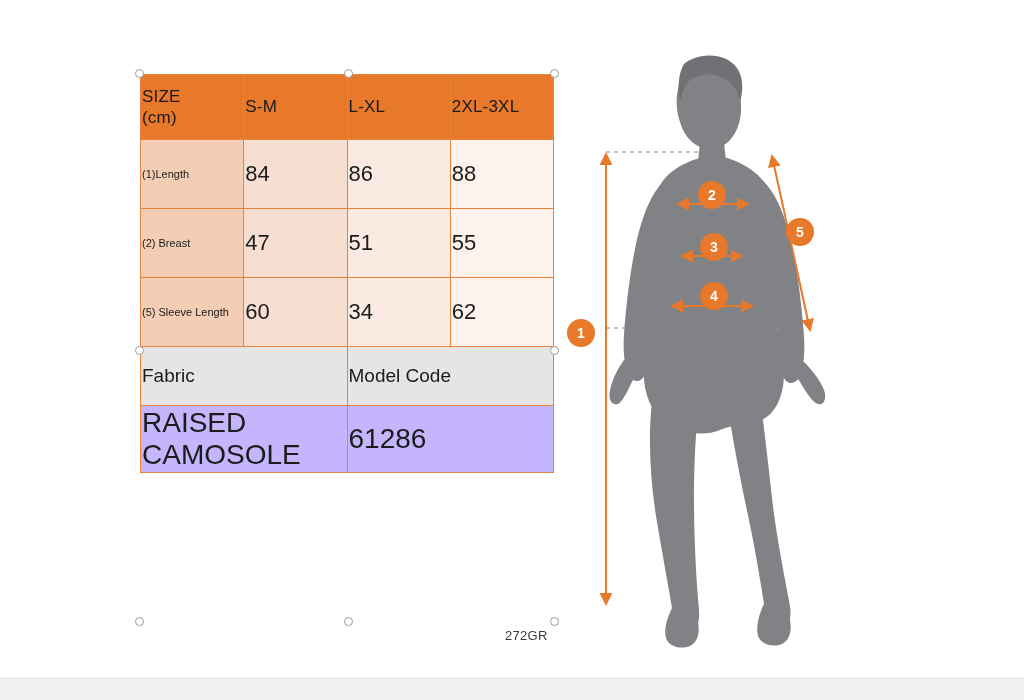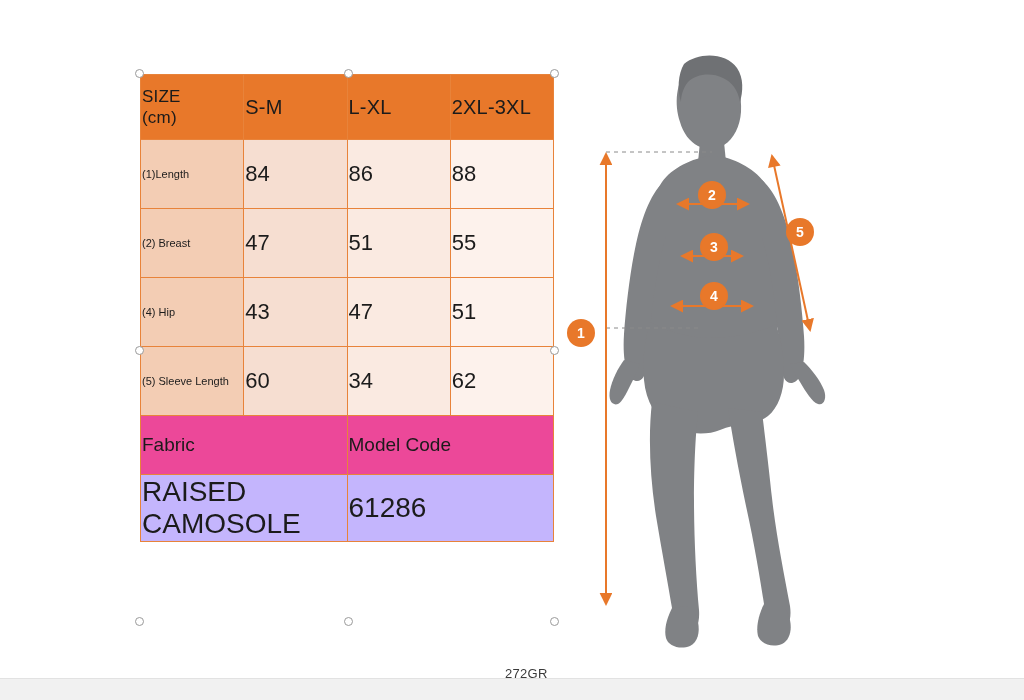--- a/index.html
+++ b/index.html
@@ -68,21 +68,21 @@
     border: 1px solid #e8833a;
     text-align: left;
     vertical-align: middle;
     color: #1b1b1b;
     font-weight: normal;
   }
   .hdr-row td {
     background: #e8782a;
     color: #ffffff;
     font-weight: bold;
-    font-size: 20px;
+    font-size: 17px;
     height: 62px;
     letter-spacing: .2px;
   }
   .hdr-row td.size-label {
     font-size: 17px;
     line-height: 21px;
   }
   .rowlabel {
     background: #f3cdb4;
     font-size: 11px;
@@ -92,40 +92,39 @@
     line-height: 19px;
   }
   .val {
     font-size: 22px;
     height: 66px;
   }
   .v-a { background: #f6ded1; }
   .v-b { background: #faeae1; margin-left: 43px; }
   .v-c { background: #fdf2ec; margin-left: 25px; }
   .band td {
-    background: #ec4899;
+    background: #e5e5e5;
     color: #ffffff;
     font-weight: bold;
     font-size: 19px;
     height: 56px;
   }
   .foot td {
     background: #c4b5fd;
     font-size: 28px;
     height: 60px;
     color: #1b1b1b;
   }
   .code-caption {
     position: absolute;
     left: 505px;
     top: 628px;
     font-size: 13px;
     color: #3a3a3a;
     letter-spacing: .3px;
-    margin-top: 38px;
   }
 
   
   .figure-area {
     position: absolute;
     left: 580px;
     top: 30px;
     width: 430px;
     height: 630px;
   }
@@ -186,26 +185,20 @@
       </tr>
 
       <tr>
         <td class="rowlabel">(2) Breast</td>
         <td class="val v-a">47</td>
         <td class="val v-b">51</td>
         <td class="val v-c">55</td>
       </tr>
 
 
-      <tr>
-        <td class="rowlabel">(4) Hip</td>
-        <td class="val v-a">43</td>
-        <td class="val v-b">47</td>
-        <td class="val v-c">51</td>
-      </tr>
 
       <tr>
         <td class="rowlabel">(5) Sleeve Length</td>
         <td class="val v-a">60</td>
         <td class="val v-b">34</td>
         <td class="val v-c">62</td>
       </tr>
 
       <tr class="band">
         <td colspan="2">Fabric</td>

